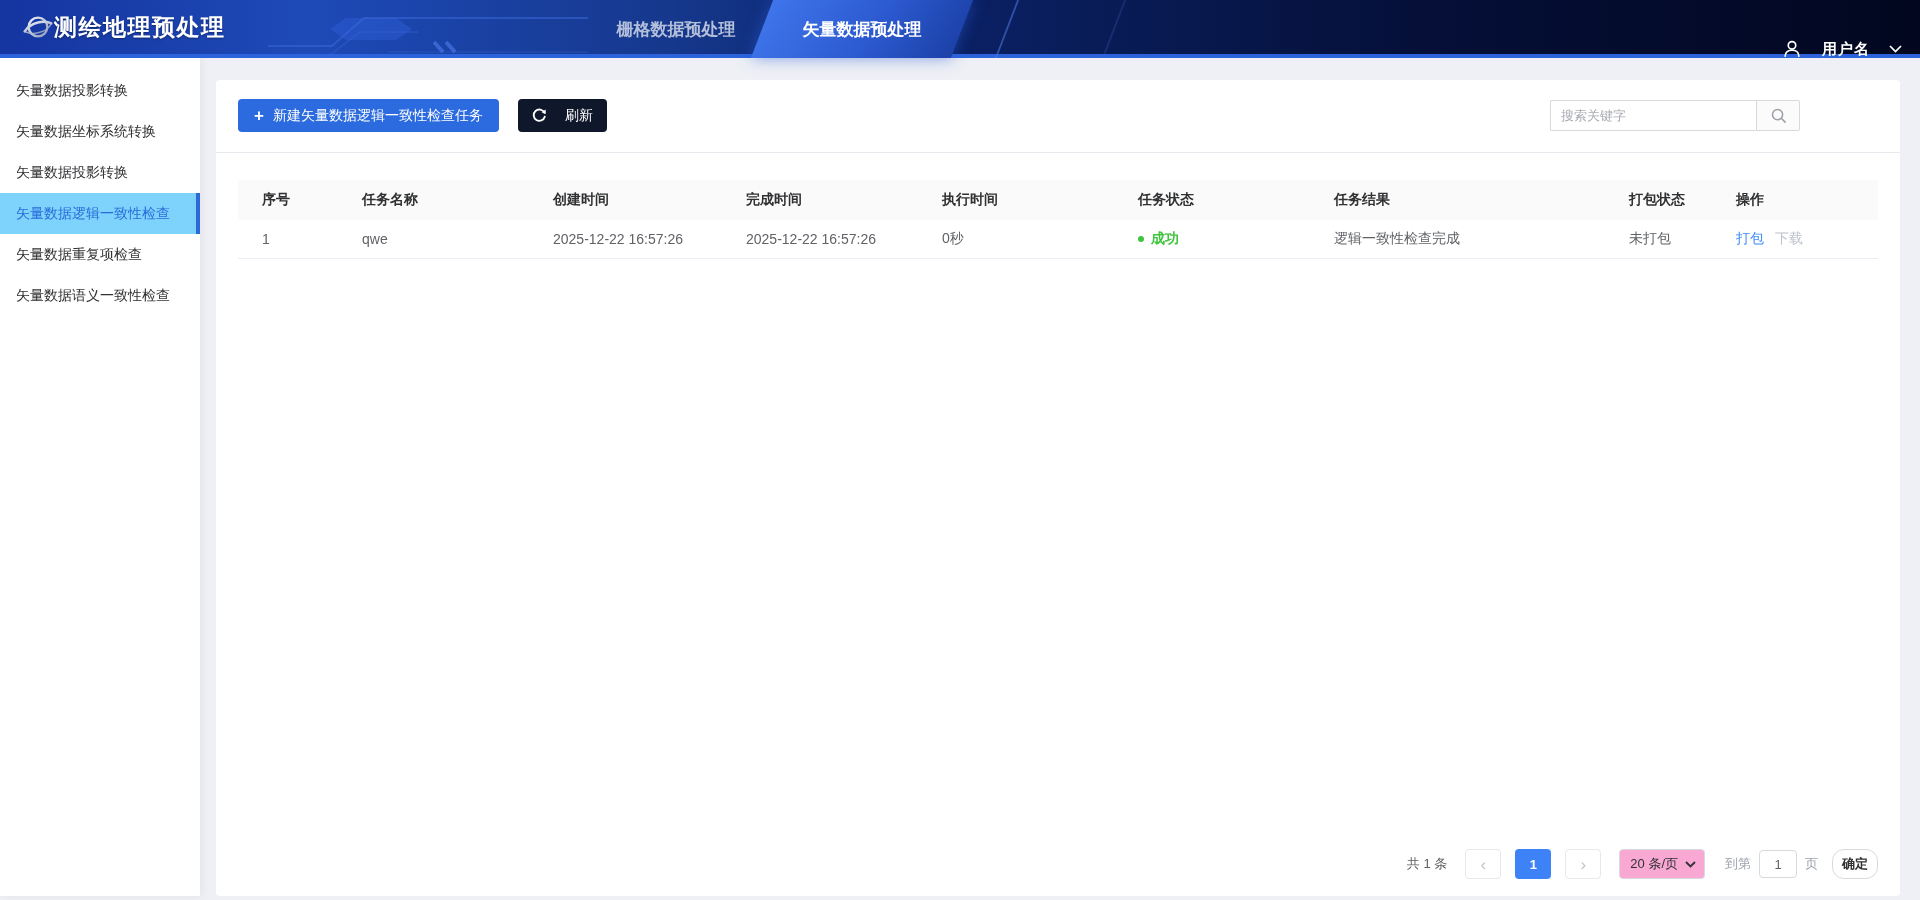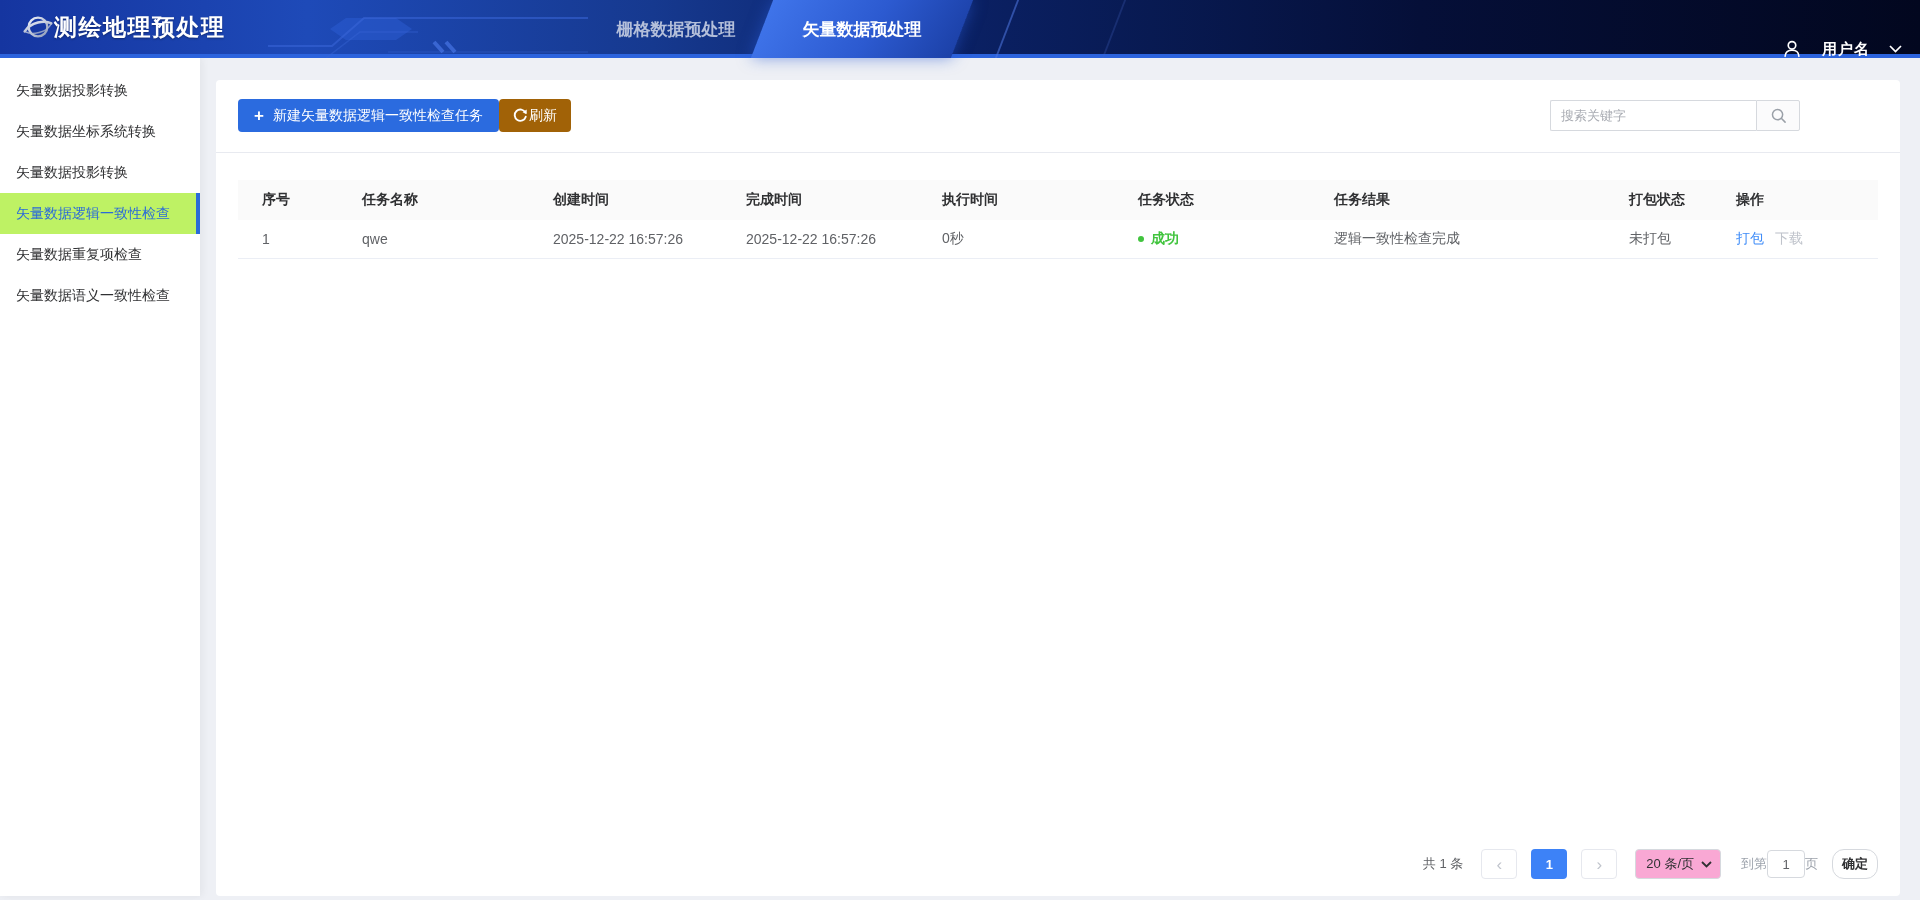--- a/index.html
+++ b/index.html
@@ -48,37 +48,37 @@
   .sidebar {
     width:200px; background:#fff; padding-top:12px;
     box-shadow:2px 0 8px rgba(29,35,41,.06);
     position:relative; z-index:2; flex-shrink:0;
   }
   .side-item {
     height:41px; line-height:41px; padding-left:16px;
     font-size:14px; color:#303133; cursor:pointer; white-space:nowrap;
   }
   .side-item.active {
-    background:#bef264; color:#2b6bd8;
+    background:#7dd3fc; color:#2b6bd8;
     border-right:4px solid #2b6bd8;
   }
 
   .main { flex:1; padding:22px 20px 0 16px; }
   .card {
     background:#fff; border-radius:4px; height:816px;
     padding:19px 22px 0 22px;
     display:flex; flex-direction:column; position:relative;
   }
 
   
   .toolbar { display:flex; align-items:center; }
   .btn { border:none; border-radius:4px; height:33px; display:inline-flex; align-items:center; color:#fff; font-size:14px; cursor:pointer; font-family:inherit; }
   .btn-new { background:#2b6bdf; padding:0 16px; gap:9px; }
   .btn-new .plus-glyph { font-size:17px; font-weight:bold; line-height:1; margin-top:-1px; }
-  .btn-refresh { background:#a16207; padding:0 14px; gap:1px; }
+  .btn-refresh { background:#0f172a; padding:0 14px; gap:18px; margin-left:19px; }
 
   .search-group { margin-left:auto; margin-right:78px; display:flex; }
   .search-input {
     width:206px; height:31px; border:1px solid #d6d9de; border-right:none;
     border-radius:2px 0 0 2px; padding:0 10px; font-size:13px; color:#606266;
     outline:none; font-family:inherit;
   }
   .search-input::placeholder { color:#a8abb2; }
   .search-btn {
     width:44px; height:31px; border:1px solid #d6d9de; background:#fbfbfc;
@@ -115,21 +115,21 @@
   }
   .pg-current {
     width:36px; height:30px; background:#3d82f7; color:#fff; border-radius:4px;
     display:flex; align-items:center; justify-content:center; font-size:13px; font-weight:bold; cursor:pointer;
   }
   .pg-select {
     height:30px; border:1px solid #d6d9de; border-radius:4px; background:#f9a8d4;
     display:flex; align-items:center; gap:7px; padding:0 8px 0 10px;
     color:#303133; font-size:13px; cursor:pointer; margin-left:4px;
   }
-  .pg-goto { display:flex; align-items:center; color:#9da3ac; margin-left:6px; }
+  .pg-goto { display:flex; align-items:center; gap:8px; color:#9da3ac; margin-left:6px; }
   .goto-input {
     width:38px; height:28px; border:1px solid #d6d9de; border-radius:4px;
     text-align:center; font-size:13px; color:#606266; outline:none; font-family:inherit;
   }
   .pg-confirm {
     height:30px; padding:0 9px; border:1px solid #d6d9de; border-radius:12px; background:#fff;
     font-size:13px; font-weight:bold; color:#303133; cursor:pointer; font-family:inherit;
   }
 </style>
 </head>

